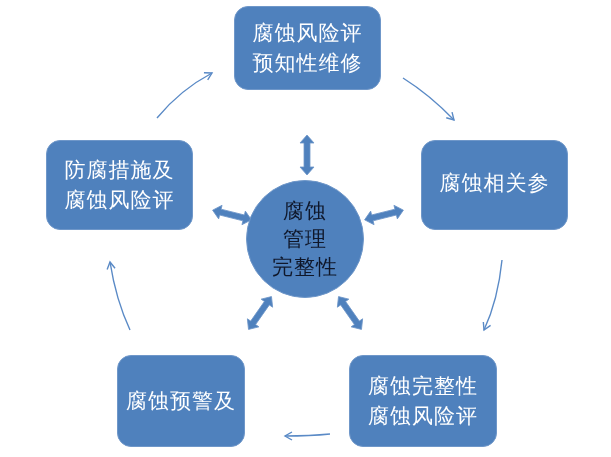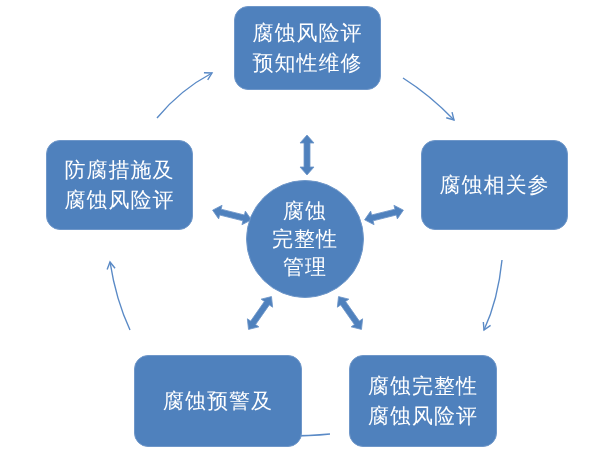--- a/index.html
+++ b/index.html
@@ -16,21 +16,21 @@
     box-sizing: border-box;
   }
   .node span { display: block; white-space: nowrap; }
   .hub {
     position: absolute;
     left: 246px; top: 180px; width: 118px; height: 118px;
     border-radius: 50%;
     background: #4f81bd;
     border: 1.5px solid #6f97c9;
     box-sizing: border-box;
-    color: #ffffff;
+    color: #0f172a;
     display: flex; flex-direction: column; align-items: center; justify-content: center;
     font-size: 21px; line-height: 28px; letter-spacing: 1px;
   }
   .hub span { display: block; white-space: nowrap; }
   svg.overlay { position: absolute; left: 0; top: 0; }
 </style>
 </head>
 <body>
 
 <svg class="overlay" width="611" height="457" viewBox="0 0 611 457">
@@ -63,35 +63,35 @@
       <polygon points="-20,0 -12,-7 -12,-3 12,-3 12,-7 20,0 12,7 12,3 -12,3 -12,7"></polygon>
     </g>
   </g>
 </svg>
 
 <div class="node" style="left:234px; top:6px; width:147px; height:84px;">
   <span>腐蚀风险评</span>
   <span>预知性维修</span>
 </div>
 
-<div class="node" style="left:421px; top:140px; width:147px; height:90px;">
+<div class="node" style="left:421px; top:140px; width:147px; height:90px;font-family:Liberation Mono, monospace;">
   <span>腐蚀相关参</span>
 </div>
 
 <div class="node" style="left:349px; top:355px; width:148px; height:92px;">
   <span>腐蚀完整性</span>
   <span>腐蚀风险评</span>
 </div>
 
-<div class="node" style="left:134px; top:355px; width:168px; height:92px;">
+<div class="node" style="left:117px; top:355px; width:128px; height:92px;">
   <span>腐蚀预警及</span>
 </div>
 
 <div class="node" style="left:46px; top:140px; width:147px; height:90px;">
   <span>防腐措施及</span>
   <span>腐蚀风险评</span>
 </div>
 
 <div class="hub">
   <span>腐蚀</span>
+  <span>管理</span>
   <span>完整性</span>
-  <span>管理</span>
 </div>
 
 </body></html>

